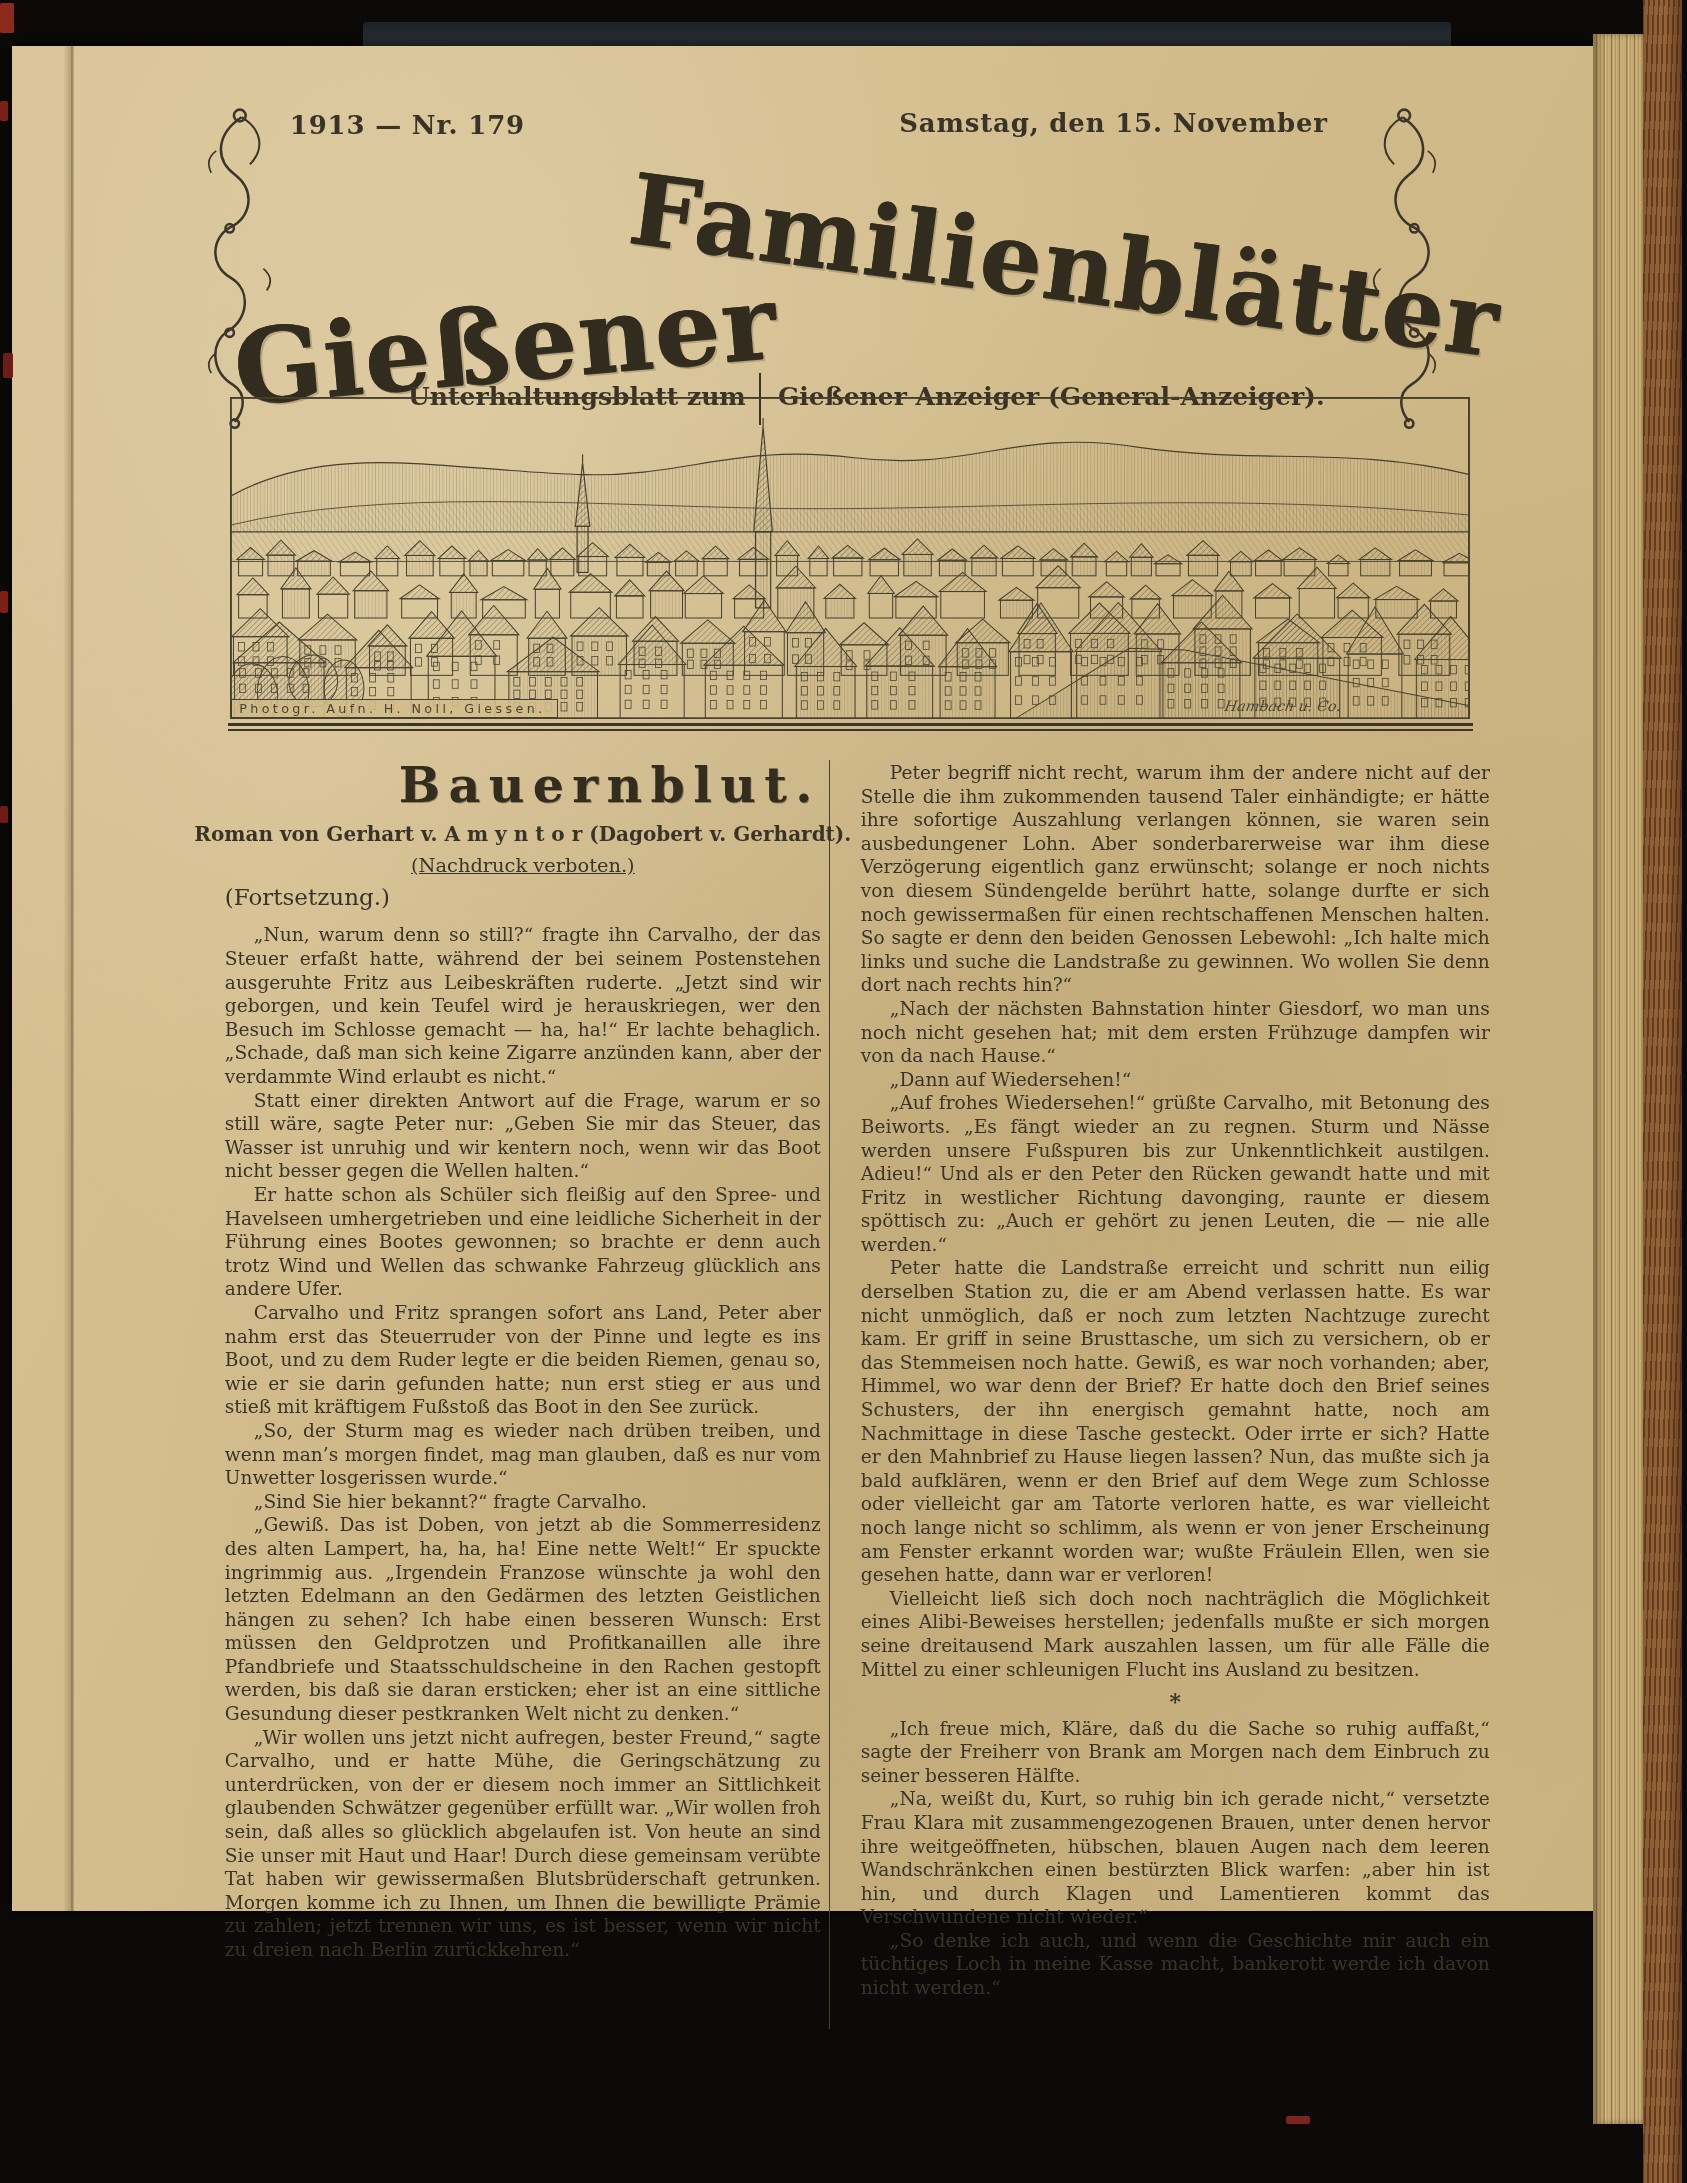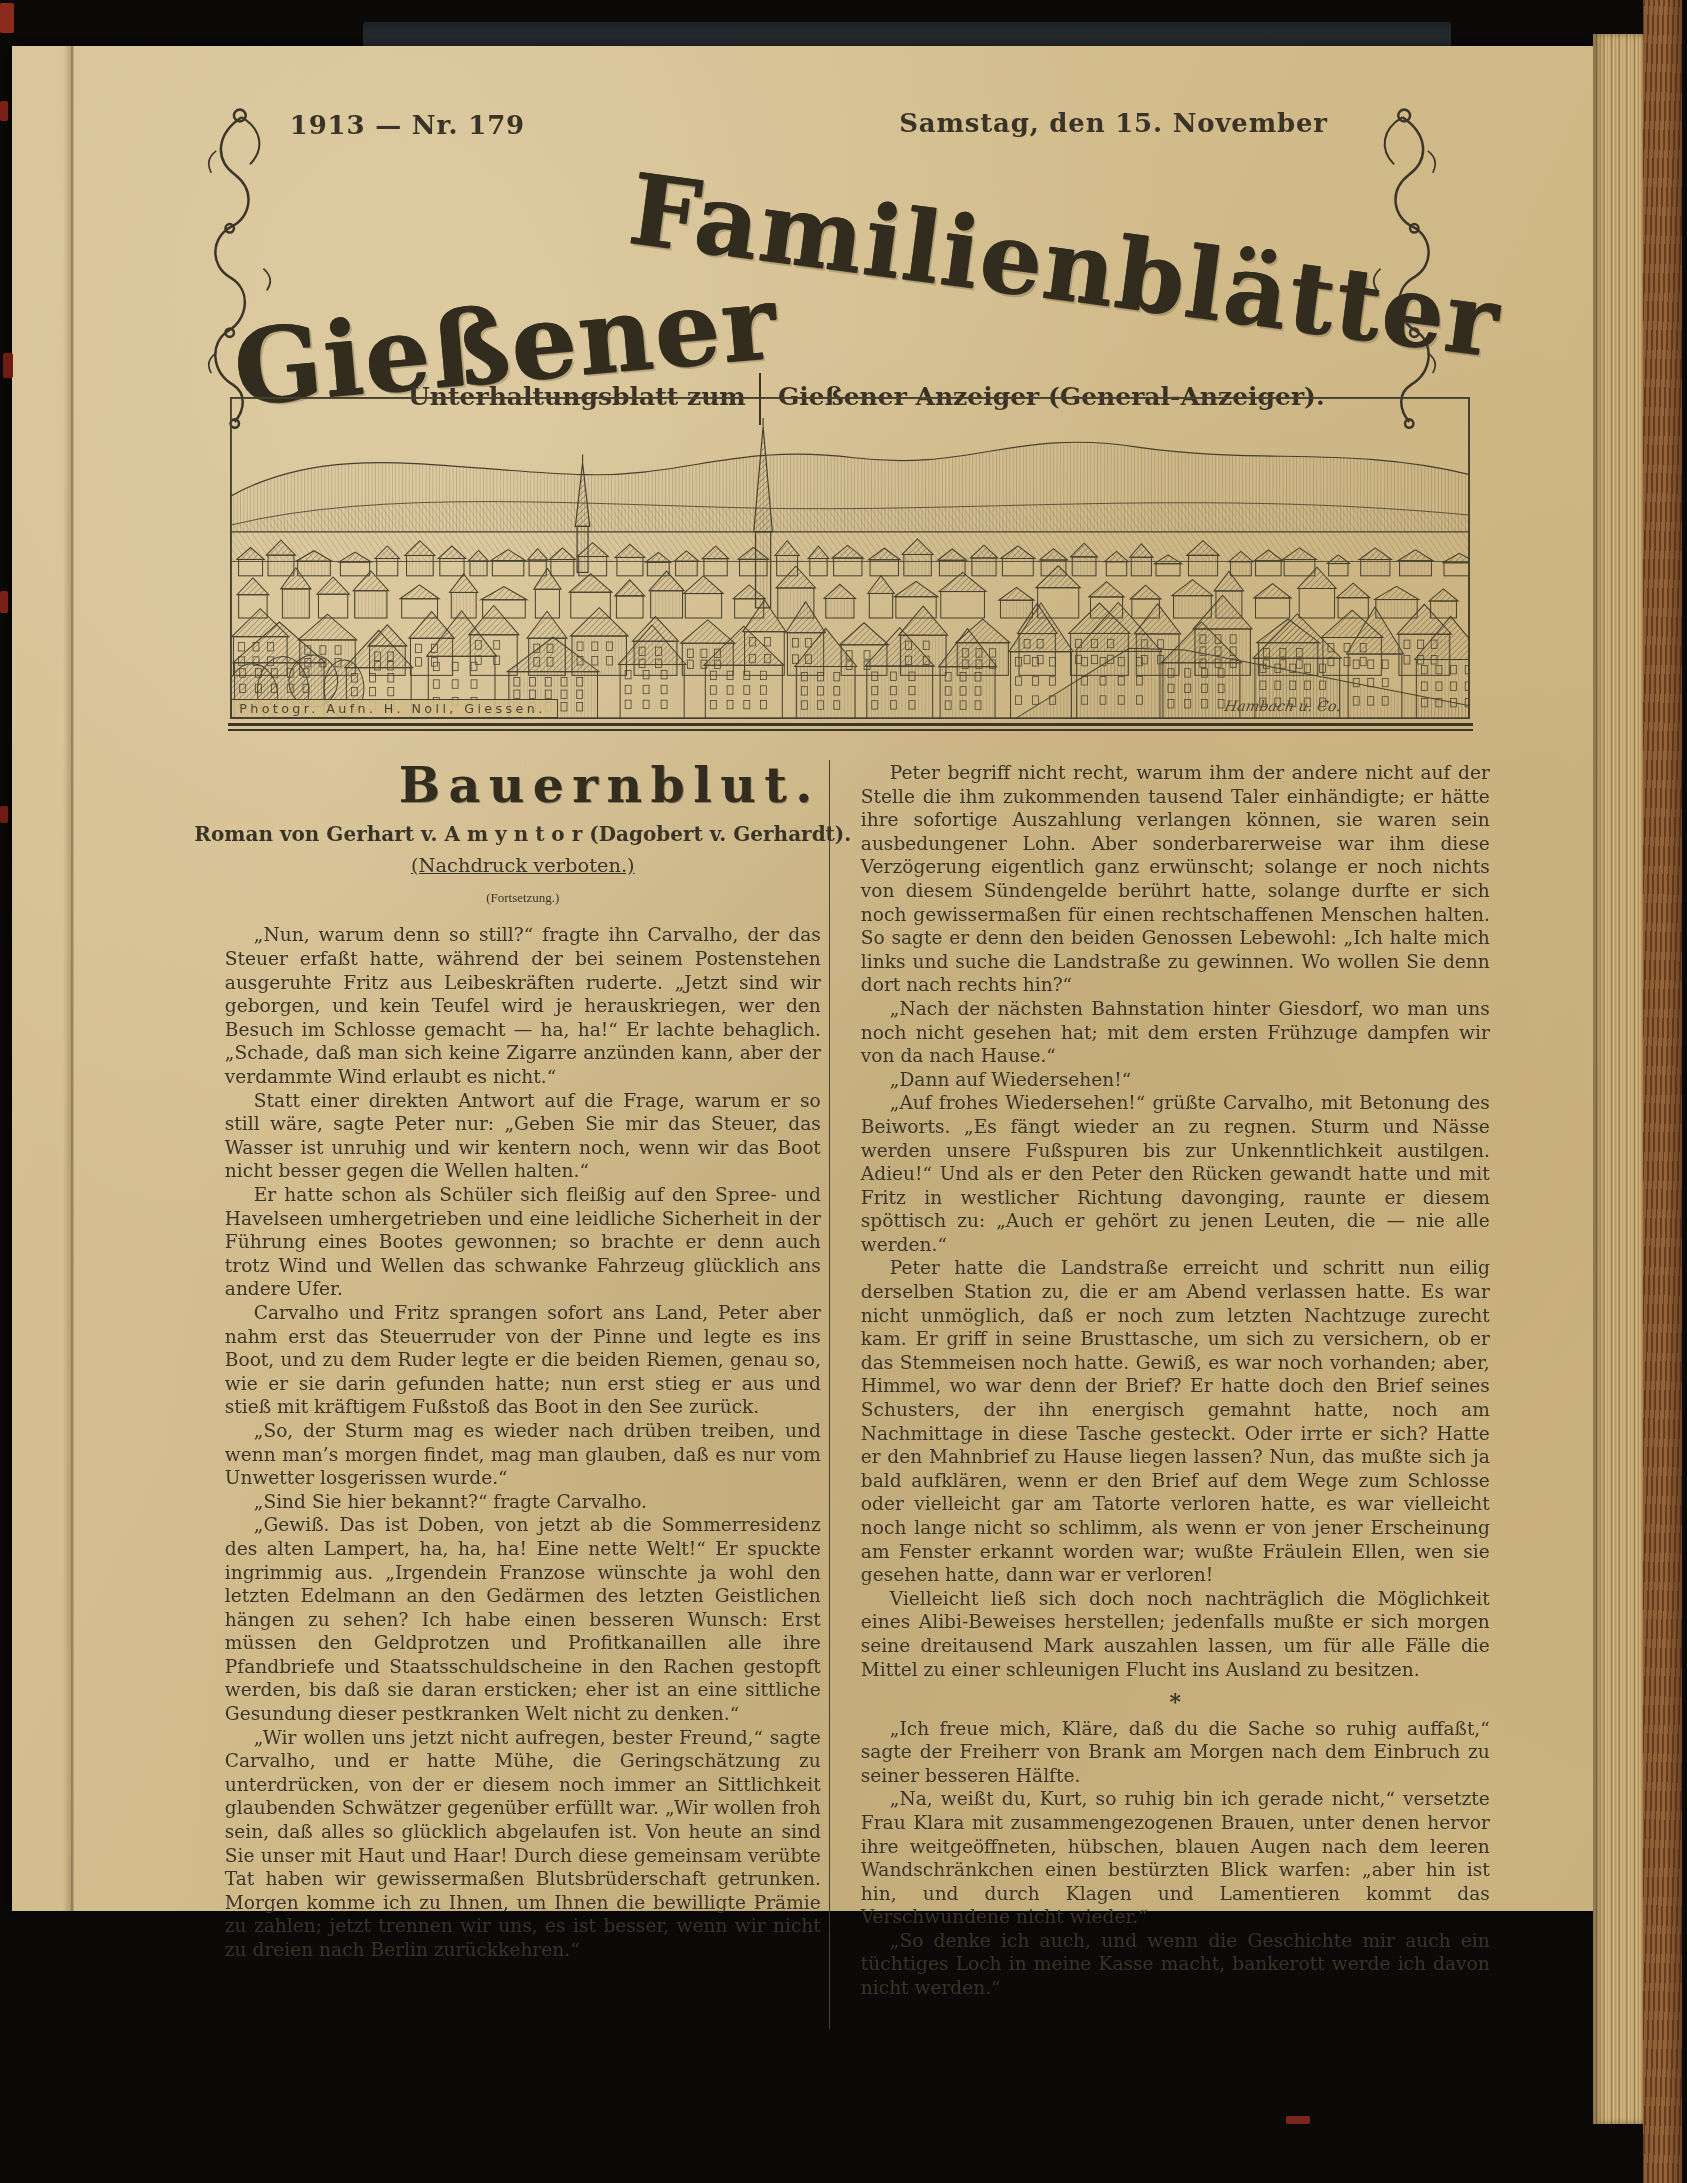--- a/index.html
+++ b/index.html
@@ -57,21 +57,21 @@
   .rule-wrap .r2{margin-top:2.5px;height:1.7px;background:#3c362a;}
   
   .col-divider{position:absolute;left:817px;top:714px;width:1.7px;height:1269px;background:#46402f;}
   .col{position:absolute;top:709px;font-size:18.6px;line-height:23.6px;text-align:justify;color:#3a3428;}
   .left-col{left:213px;width:596px;}
   .right-col{left:833px;top:715px;width:629px;margin-left:16px;}
   .art-title{margin:5px 0 11.8px;font-size:49px;line-height:51px;font-weight:bold;text-align:right;
     letter-spacing:8.4px;color:#332d20;text-shadow:0.8px 0.8px 0 rgba(60,52,32,.45);text-indent:0;}
   .byline{margin:0 -35px 8px;font-size:20px;font-weight:bold;text-align:center;text-indent:0;}
   .notice{margin:0 0 8.4px;font-size:19.4px;text-align:center;text-indent:0;text-decoration:underline;}
-  .continuation{margin:0 0 13.5px;font-size:13px;text-align:center;text-indent:0;font-family:Liberation Serif, serif;}
+  .continuation{margin:0 0 13.5px;font-size:23px;text-indent:0;}
   .para{margin:0;text-indent:29px;}
   .sep{margin:8.4px 0 5px;text-align:center;text-indent:0;font-weight:bold;font-size:22px;line-height:22px;}
 </style>
 </head>
 <body>
 
 <div class="top-edge"></div>
 
 <div class="paper">
   <div class="fold"></div>

